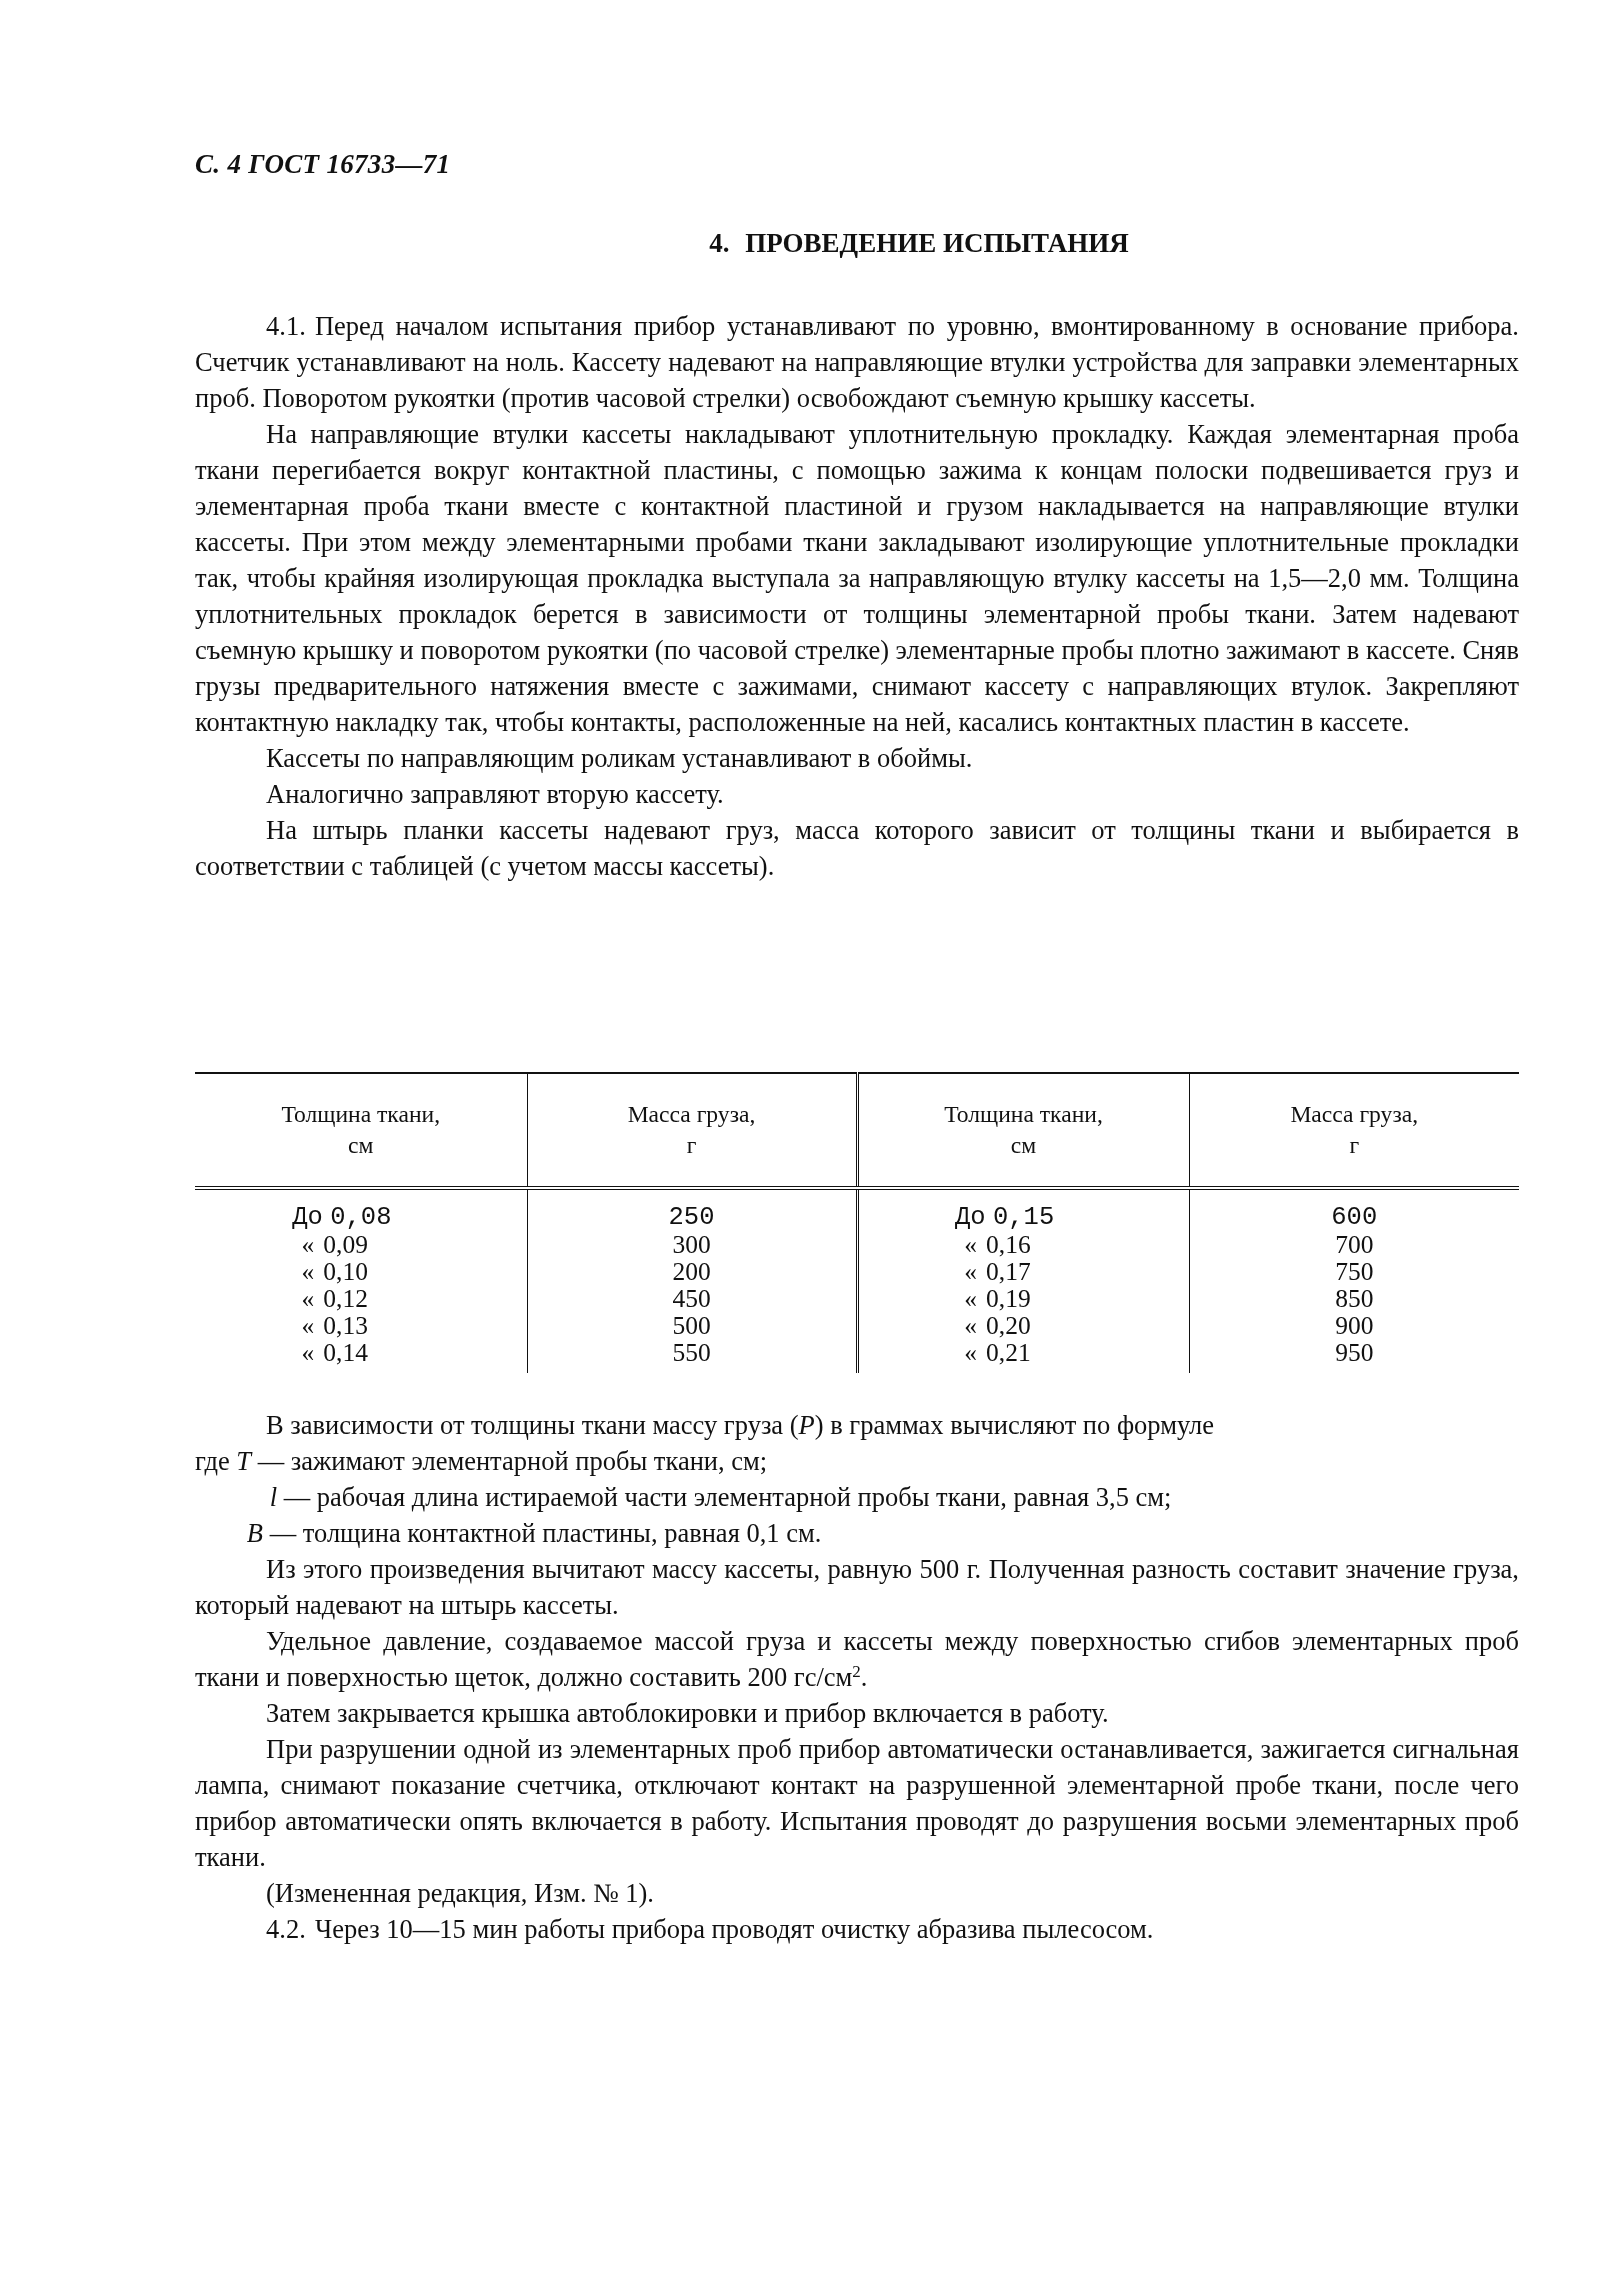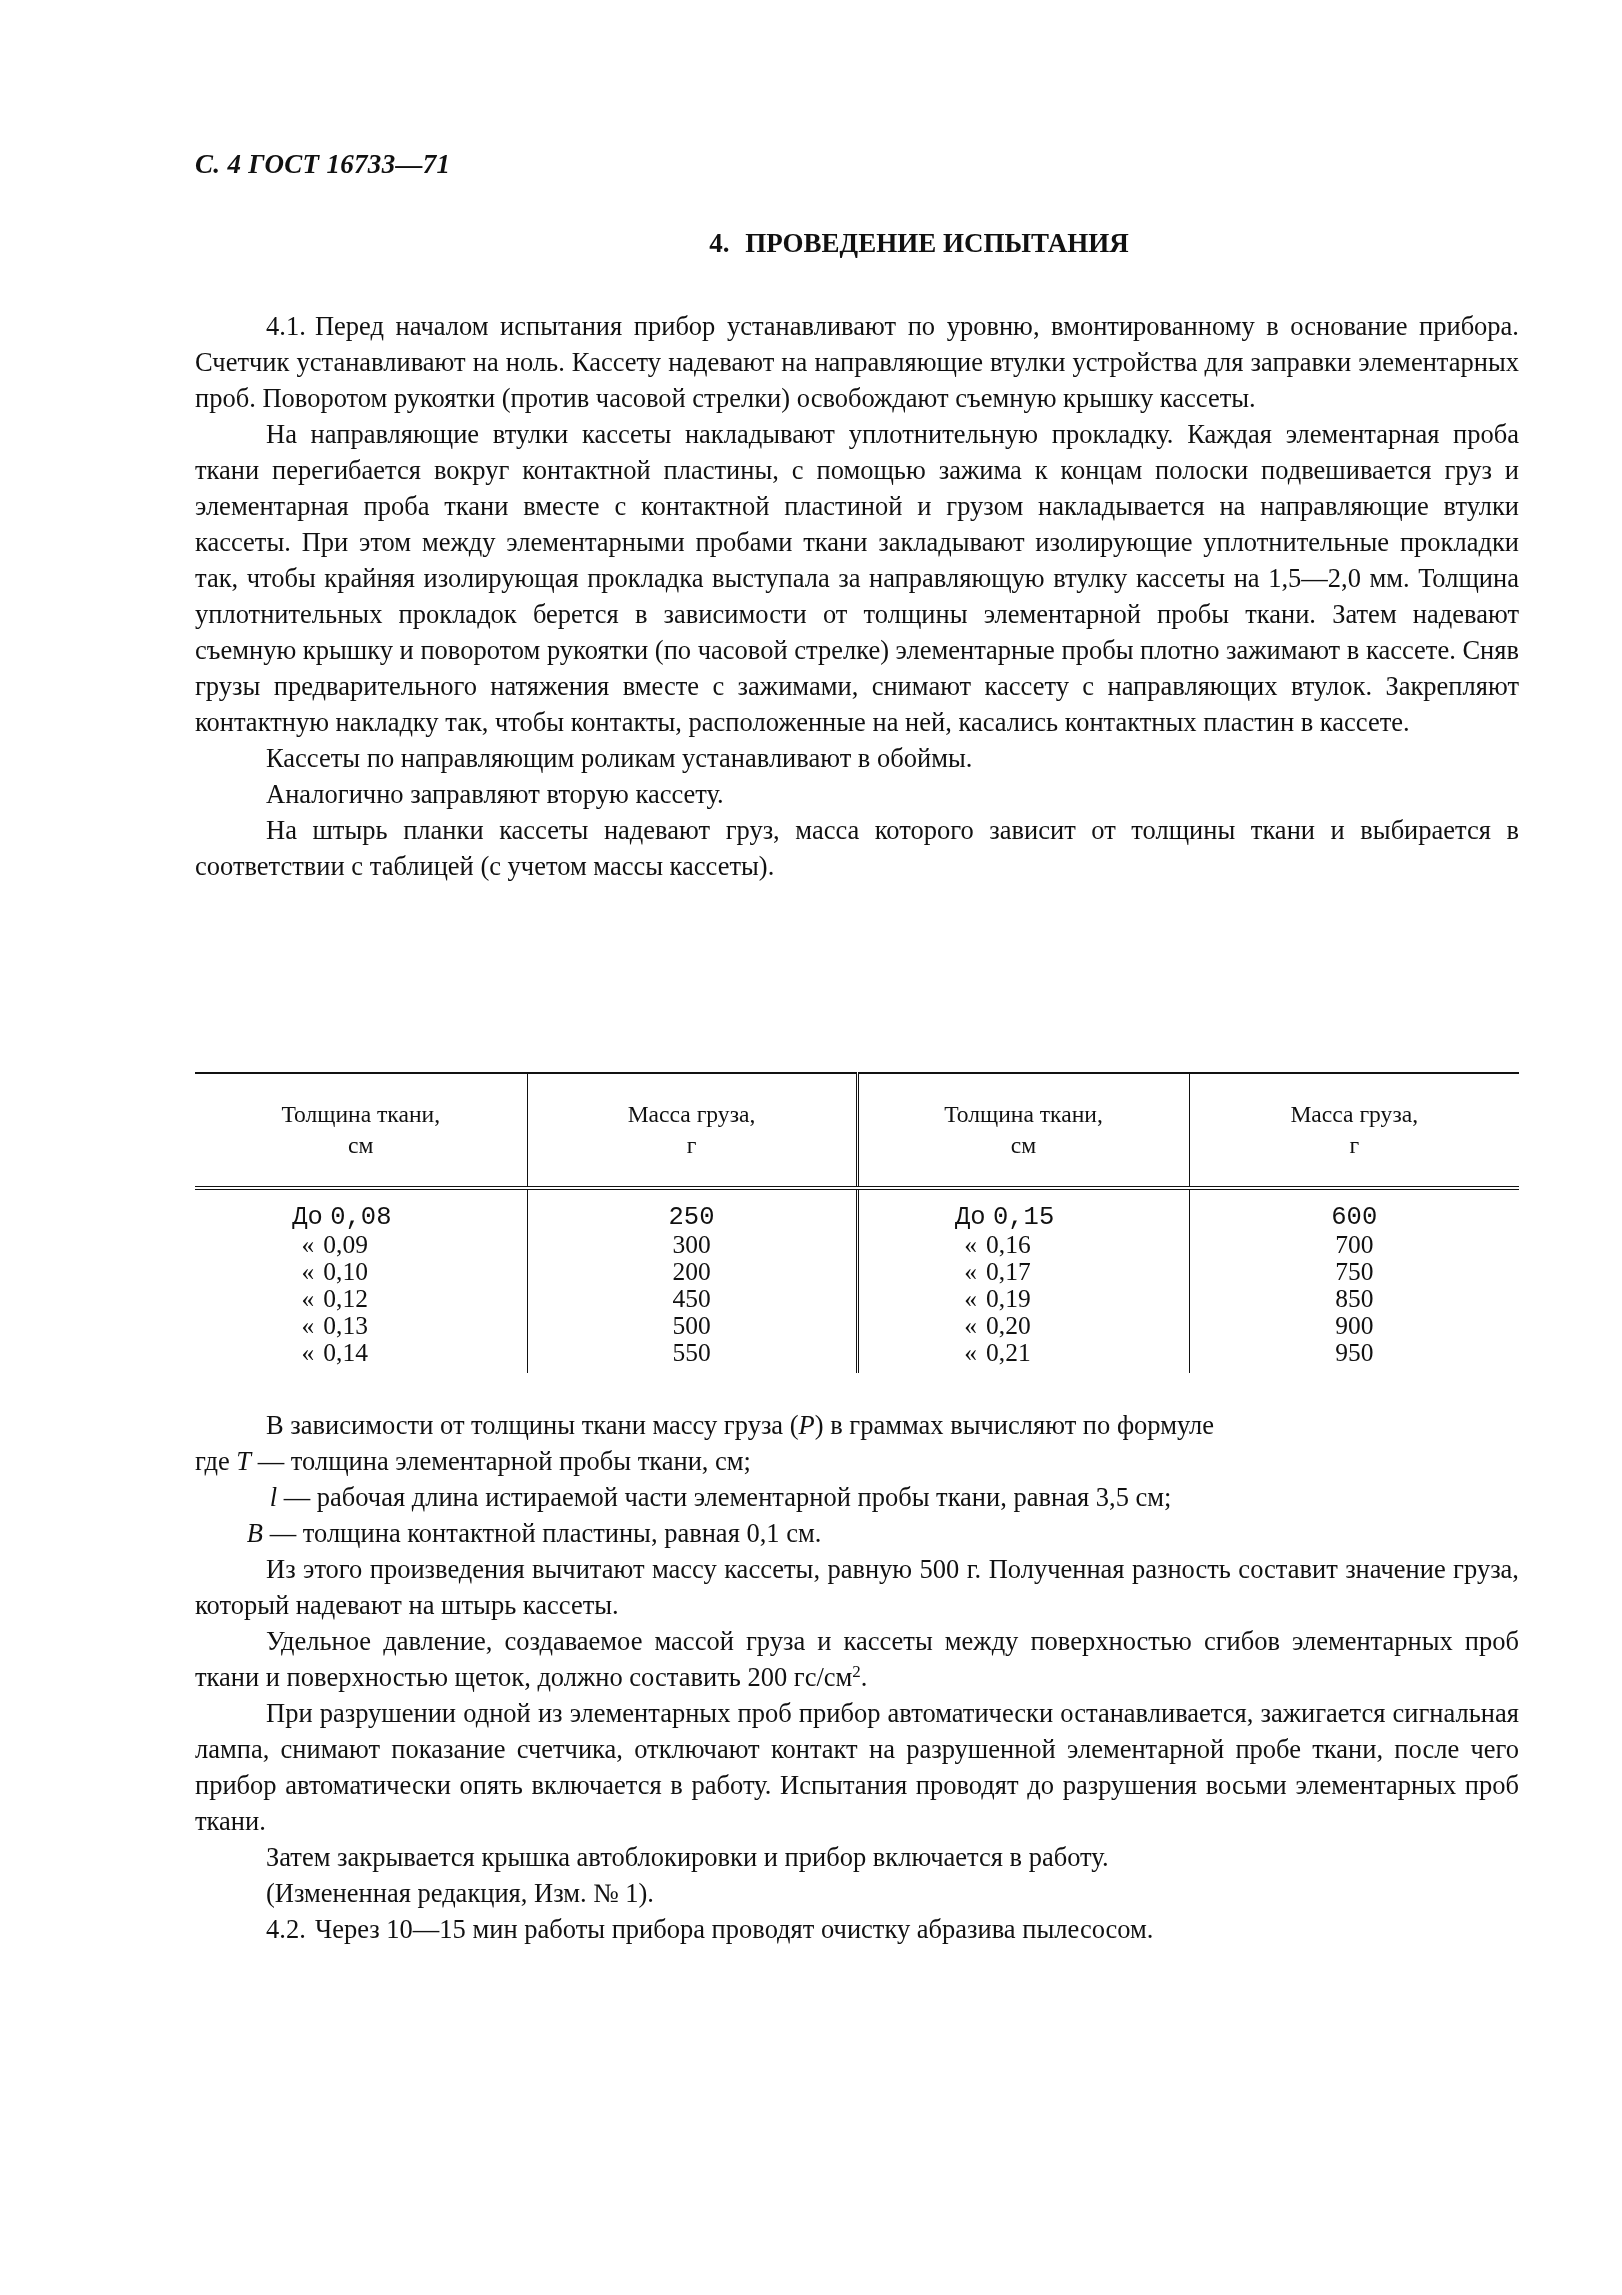--- a/index.html
+++ b/index.html
@@ -200,27 +200,27 @@
         <td>950</td>
       </tr>
     </tbody>
   </table>
 
   <div class="body-text" id="block2">
     <p class="para">В зависимости от толщины ткани массу груза (<i>P</i>) в граммах вычисляют по формуле</p>
 
 
     <ul class="where-list">
-      <li class="first"><span class="prefix">где</span><span class="sym">T</span> <span>— толщина элементарной пробы ткани, см;</span></li>
+      <li class="first"><span class="prefix">где</span><span class="sym">T</span> <span>— зажимают элементарной пробы ткани, см;</span></li>
       <li class="l"><span class="sym">l</span> <span>— рабочая длина истираемой части элементарной пробы ткани, равная 3,5 см;</span></li>
       <li class="b"><span class="sym">B</span> <span>— толщина контактной пластины, равная 0,1 см.</span></li>
     </ul>
 
     <p class="para">Из этого произведения вычитают массу кассеты, равную 500 г. Полученная разность составит значение груза, который надевают на штырь кассеты.</p>
     <p class="para"><span>Удельное давление, создаваемое массой груза и кассеты между поверхностью сгибов элементарных проб ткани и поверхностью щеток, должно составить 200 гс/см</span><sup>2</sup><span>.</span></p>
+    <p class="para">Затем закрывается крышка автоблокировки и прибор включается в работу.</p>
     <p class="para">При разрушении одной из элементарных проб прибор автоматически останавливается, зажигается сигнальная лампа, снимают показание счетчика, отключают контакт на разрушенной элементарной пробе ткани, после чего прибор автоматически опять включается в работу. Испытания проводят до разрушения восьми элементарных проб ткани.</p>
-    <p class="para">Затем закрывается крышка автоблокировки и прибор включается в работу.</p>
     <p class="para bold">(Измененная редакция, Изм. № 1).</p>
     <p class="para"><span class="lead">4.2.</span><span>Через 10—15 мин работы прибора проводят очистку абразива пылесосом.</span></p>
   </div>
 
 </div>
 
 
 </body></html>

